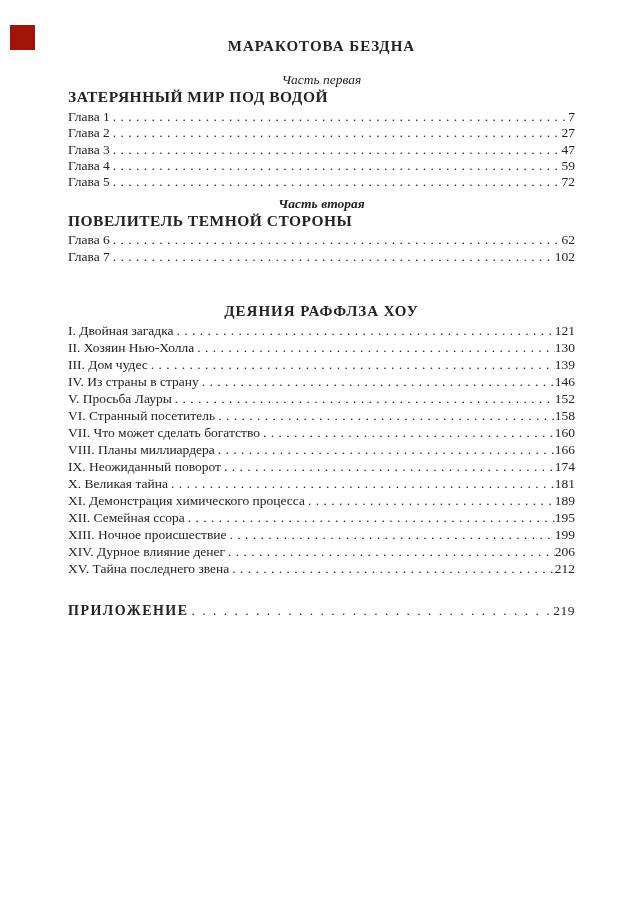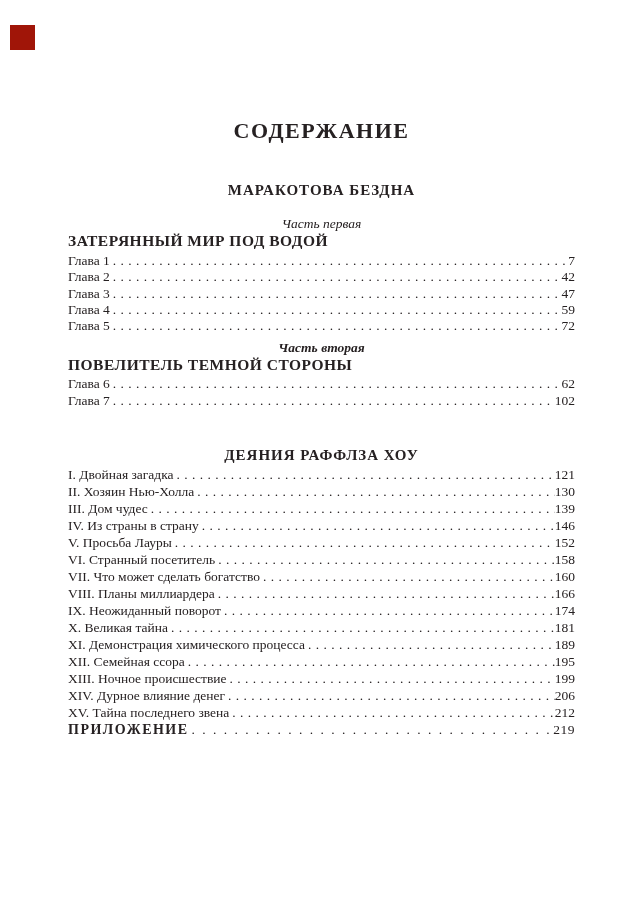--- a/index.html
+++ b/index.html
@@ -35,57 +35,56 @@
   }
   #part2-label { margin-top:6px;font-weight:bold; }
   .part-title {
     font-weight:bold;
     font-size:15.5px; line-height:18px; letter-spacing:0.5px;
   }
   .toc { font-size:13.5px; }
   #toc-part1 { margin-top:3px; }
   #toc-part2 { margin-top:2px; }
   #toc-book2 { margin-top:1px; }
-  #toc-appendix { }
+  #toc-appendix { margin-top:25px; }
   .toc .row { display:flex; line-height:16.3px;text-align:center; }
   .toc2 .row, .appendix .row { line-height:17px; }
   .t { white-space:nowrap; }
   .leader {
     flex:1 1 0; min-width:0;
     overflow:hidden; white-space:nowrap;
     padding:0 3px; letter-spacing:0.5px;
   }
   .p { white-space:nowrap; }
   .appendix .t { font-weight:bold; letter-spacing:1.5px; font-size:14px; }
   .appendix .leader { letter-spacing:2px; }
   .appendix .p { letter-spacing:0.5px; }
 </style>
 </head>
 <body>
 
 <div class="page">
   <div class="corner-marker" style="background: rgb(160, 21, 8);"></div>
   <div class="content">
 
-    <h1 class="page-title">СОДЕРЖАНИЕ</h1>
 
     <h2 class="book-title">МАРАКОТОВА БЕЗДНА</h2>
 
     <div class="part-label" id="part1-label">Часть первая</div>
     <div class="part-title">ЗАТЕРЯННЫЙ МИР ПОД ВОДОЙ</div>
     <div class="toc" id="toc-part1">
         <div class="row">
           <span class="t">Глава 1</span>
           <span class="leader" aria-hidden="true">. . . . . . . . . . . . . . . . . . . . . . . . . . . . . . . . . . . . . . . . . . . . . . . . . . . . . . . . . . . . . . . . . . . . . . . . . . . . . . . . . . . . . . . . . . . . . . . . . . . . . . . . . . . . . . . . . . . . . . . . . . . . . . . . . . </span>
           <span class="p">7</span>
         </div>
         <div class="row">
           <span class="t">Глава 2</span>
           <span class="leader" aria-hidden="true">. . . . . . . . . . . . . . . . . . . . . . . . . . . . . . . . . . . . . . . . . . . . . . . . . . . . . . . . . . . . . . . . . . . . . . . . . . . . . . . . . . . . . . . . . . . . . . . . . . . . . . . . . . . . . . . . . . . . . . . . . . . . . . . . . . </span>
-          <span class="p">42</span>
+          <span class="p">27</span>
         </div>
         <div class="row">
           <span class="t">Глава 3</span>
           <span class="leader" aria-hidden="true">. . . . . . . . . . . . . . . . . . . . . . . . . . . . . . . . . . . . . . . . . . . . . . . . . . . . . . . . . . . . . . . . . . . . . . . . . . . . . . . . . . . . . . . . . . . . . . . . . . . . . . . . . . . . . . . . . . . . . . . . . . . . . . . . . . </span>
           <span class="p">47</span>
         </div>
         <div class="row">
           <span class="t">Глава 4</span>
           <span class="leader" aria-hidden="true">. . . . . . . . . . . . . . . . . . . . . . . . . . . . . . . . . . . . . . . . . . . . . . . . . . . . . . . . . . . . . . . . . . . . . . . . . . . . . . . . . . . . . . . . . . . . . . . . . . . . . . . . . . . . . . . . . . . . . . . . . . . . . . . . . . </span>
           <span class="p">59</span>

